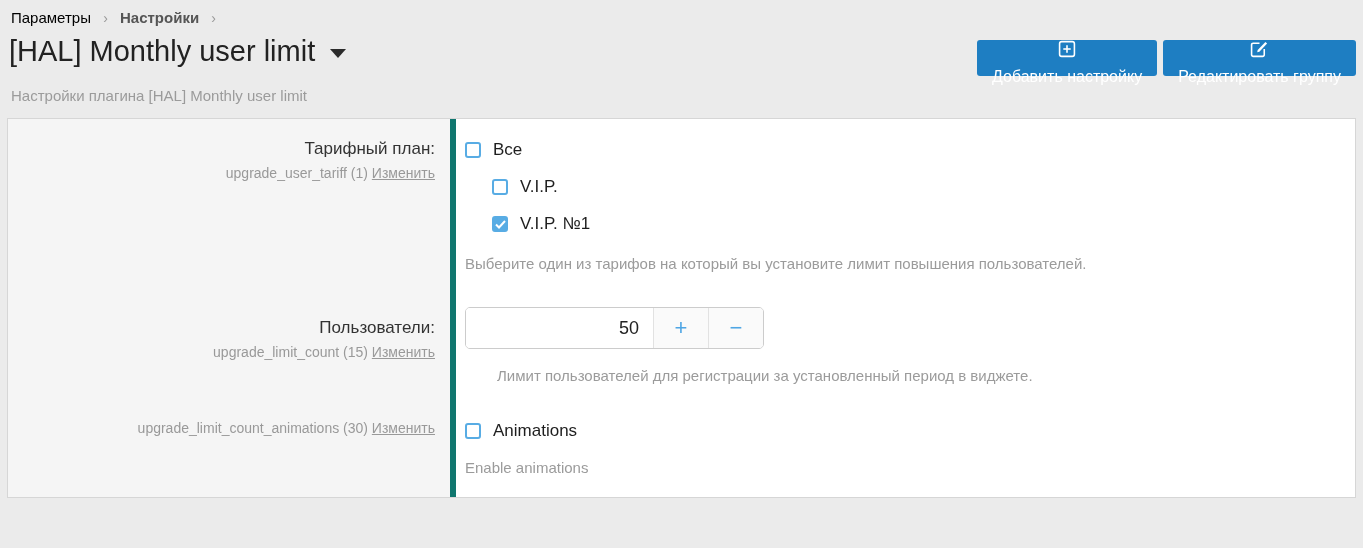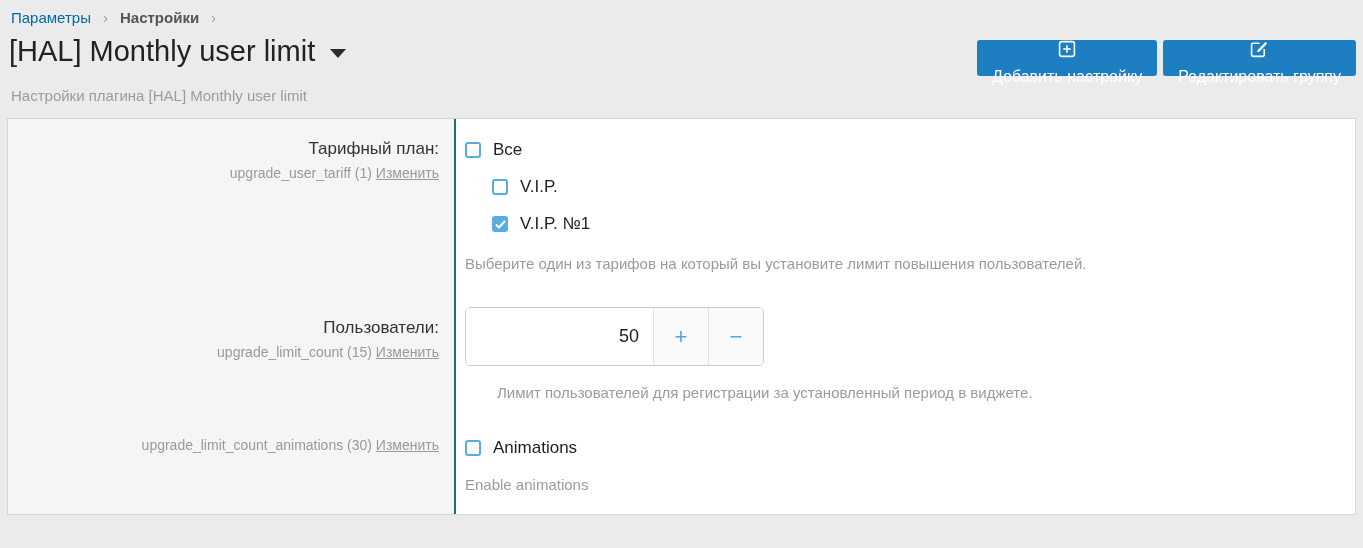--- a/index.html
+++ b/index.html
@@ -7,21 +7,21 @@
   body {
     width:1363px; height:548px;
     background:#ebebeb;
     font-family:"Liberation Sans", sans-serif;
     position:relative; overflow:hidden;
     -webkit-font-smoothing:antialiased;
   }
 
   
   .breadcrumb { padding:9px 0 0 11px; font-size:15px; color:#8e8e8e; }
-  .crumb-link { color:#0369a1; cursor:pointer; }
+  .crumb-link { color:#000000; cursor:pointer; }
   .crumb-current { color:#555; font-weight:bold; }
   .crumb-sep { margin:0 8px; color:#9a9a9a; font-size:14px; }
 
   .title-row { display:flex; align-items:center; gap:15px; margin:6px 0 0 9px; cursor:pointer; width:max-content; }
   .page-title { font-size:29px; font-weight:400; color:#222; line-height:38px; }
   .caret-down {
     width:0; height:0; margin-top:5px;
     border-left:8px solid transparent; border-right:8px solid transparent;
     border-top:9px solid #2b2b2b;
   }
@@ -35,21 +35,21 @@
     border:none; border-radius:3px; cursor:pointer;
     font-family:inherit; white-space:nowrap;flex-direction:column;
   }
   .btn-primary svg { display:block; }
 
   
   .panel { margin:13px 7px 0 7px; background:#fff; border:1px solid #d6d6d6; }
   .setting-row { display:flex; }
   .row-left {
     flex:0 0 448px; width:448px;
-    background:#f5f5f5; border-right:2px solid #0f766e;
+    background:#f5f5f5; border-right:6px solid #0f766e;
     text-align:right; padding-right:15px;
   }
   .row-right { flex:1; padding-left:9px; }
 
   .field-label { font-size:17px; color:#333; line-height:21px; }
   .field-meta  { font-size:14px; color:#999; margin-top:6px; line-height:17px; }
   .edit-link   { color:#999; text-decoration:underline; cursor:pointer; }
 
   .row-tariff .row-left { padding-top:19px; }
   .row-tariff .row-right { padding-top:21px; padding-bottom:24px; }
@@ -68,21 +68,21 @@
   .checkbox svg { display:none; }
   .checkbox.checked { background:#58ace4; }
   .checkbox.checked svg { display:block; }
 
   .help-text { font-size:15px; color:#9b9b9b; line-height:19px; }
   .row-tariff .help-text { margin-top:20px; }
   .row-users  .help-text { margin-top:17px;margin-left:32px; }
   .row-anim   .help-text { margin-top:14px; }
 
   .num-group {
-    display:flex; width:299px; height:59px;
+    display:flex; width:299px; height:42px;
     border:1px solid #ccc; border-radius:5px;
     overflow:hidden; background:#fff;
   }
   .num-input {
     flex:1; min-width:0; border:none; outline:none;
     text-align:right; padding-right:14px;
     font-size:18px; color:#222; background:#fff; font-family:inherit;
   }
   .num-btn {
     width:55px; border:none; border-left:1px solid #e2e2e2;

